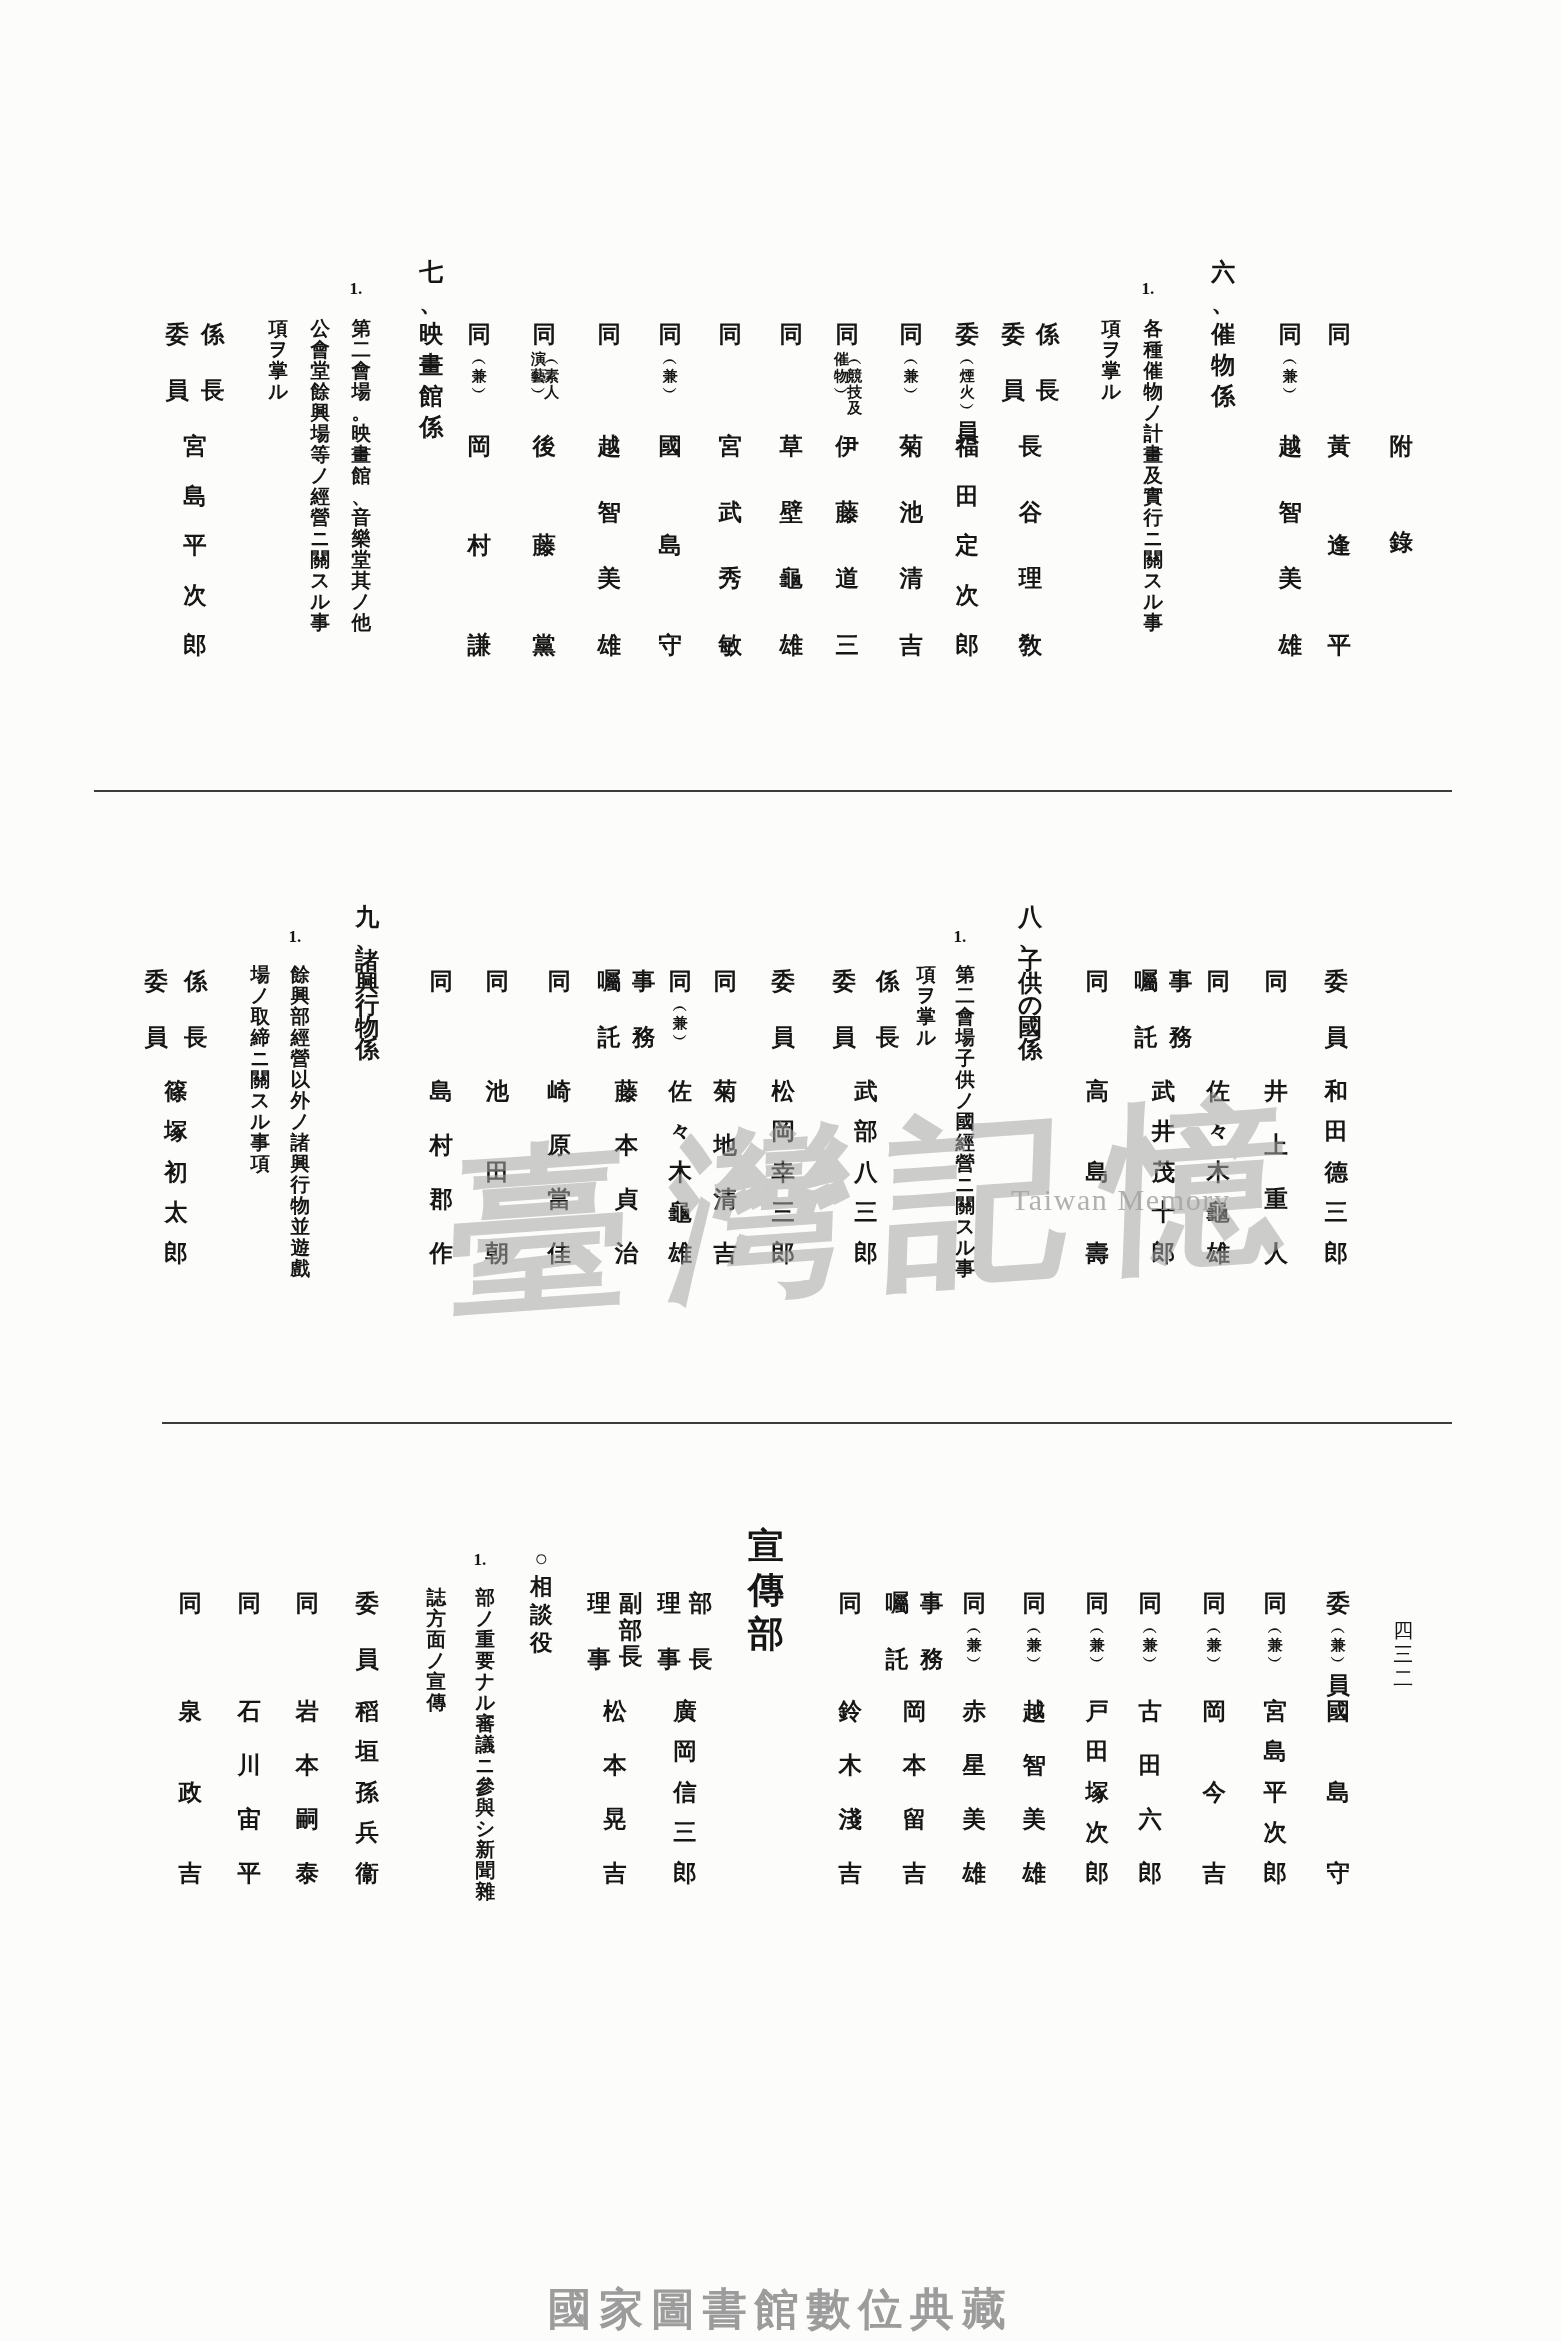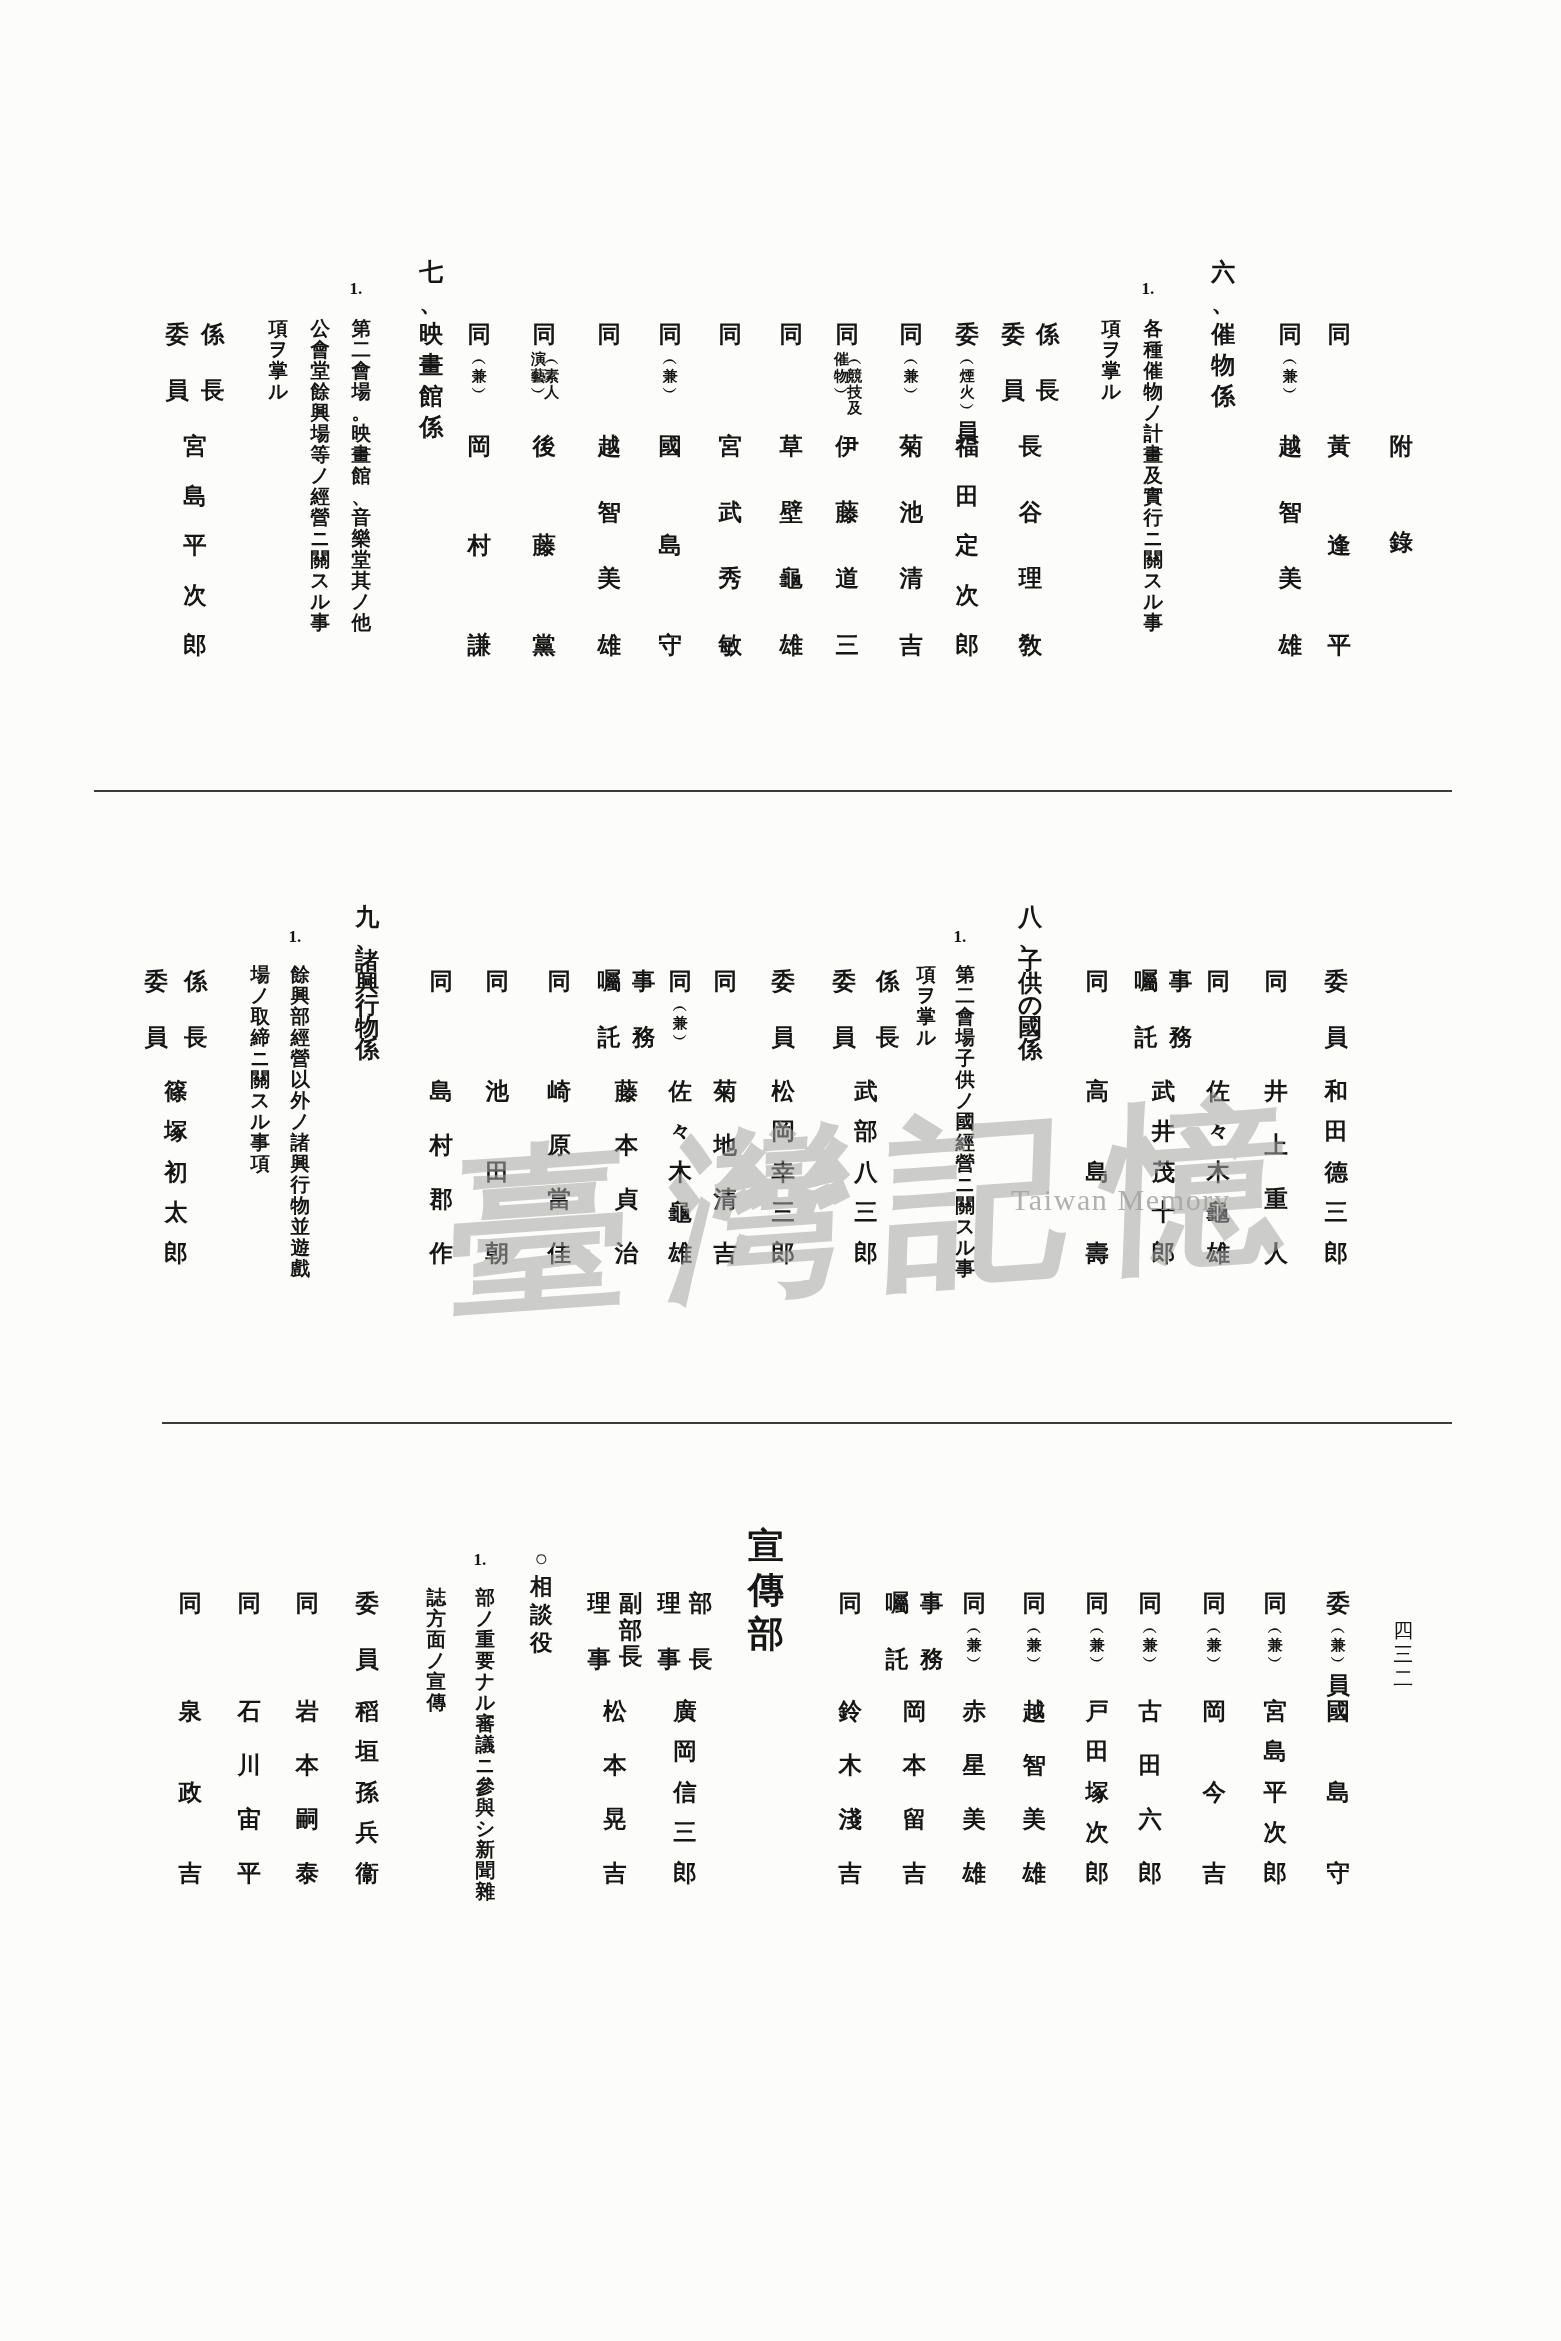--- a/index.html
+++ b/index.html
@@ -1025,14 +1025,15 @@
           <div class="ch name-ch">吉</div>
         </div>
       </div>
     </div>
 
   <div class="rule" id="rule1"></div>
   <div class="rule" id="rule2"></div>
 
   <div id="watermark">臺灣記憶</div>
   <div id="wm-latin">Taiwan Memory</div>
+  <div id="footer-caption">國家圖書館數位典藏</div>
 </div>
 
 
 </body></html>

